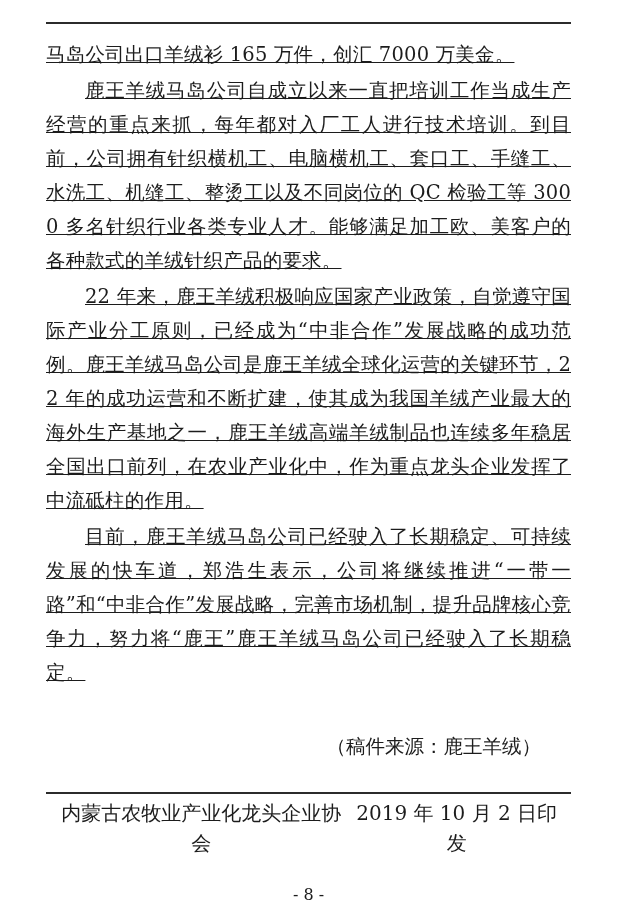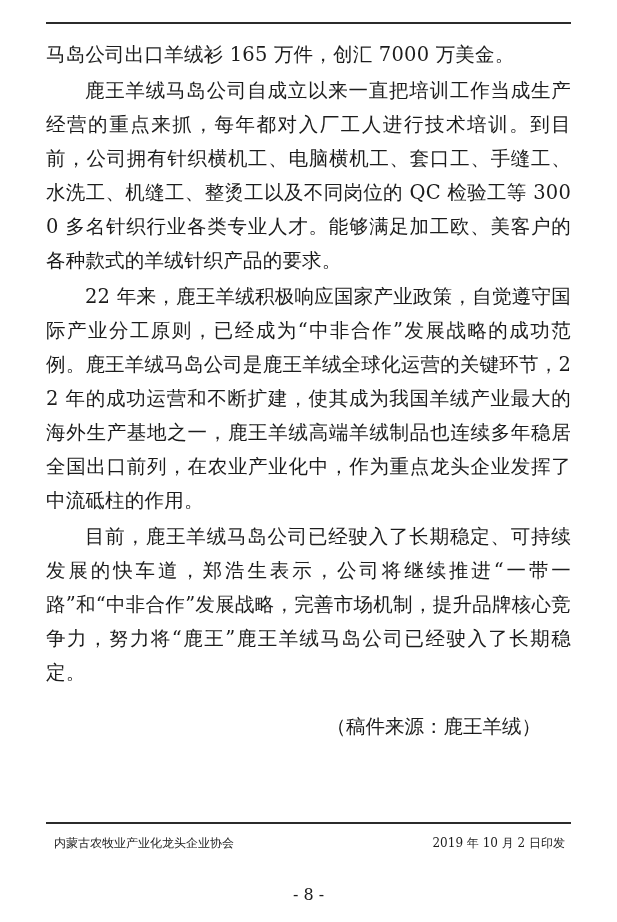--- a/index.html
+++ b/index.html
@@ -32,45 +32,46 @@
     margin: 0 0 0 0;
   }
   .body-text p {
     margin: 0 0 2px 0;
     font-size: 19.5px;
     line-height: 34px;
     letter-spacing: 0.2px;
     text-align: justify;
     text-justify: inter-ideograph;
     word-break: break-all;
+    text-decoration: underline;
   }
   .indent {
     text-indent: 2em;
   }
   .para-gap {
     margin-top: 6px;
   }
   .source-line {
     font-size: 19.5px;
     line-height: 34px;
     text-align: right;
     padding-right: 30px;
-    margin-top: 20px;
+    margin-top: 40px;
   }
   .footer-wrap {
     position: absolute;
     left: 46px;
     right: 46px;
     bottom: 64px;
   }
   .footer-row {
     display: flex;
     justify-content: space-between;
     align-items: baseline;
-    font-size: 12px;
+    font-size: 20px;
     line-height: 30px;
     padding: 4px 6px 0 8px;
     text-align: center;
   }
   .page-number {
     position: absolute;
     left: 0;
     right: 0;
     bottom: 18px;
     text-align: center;

